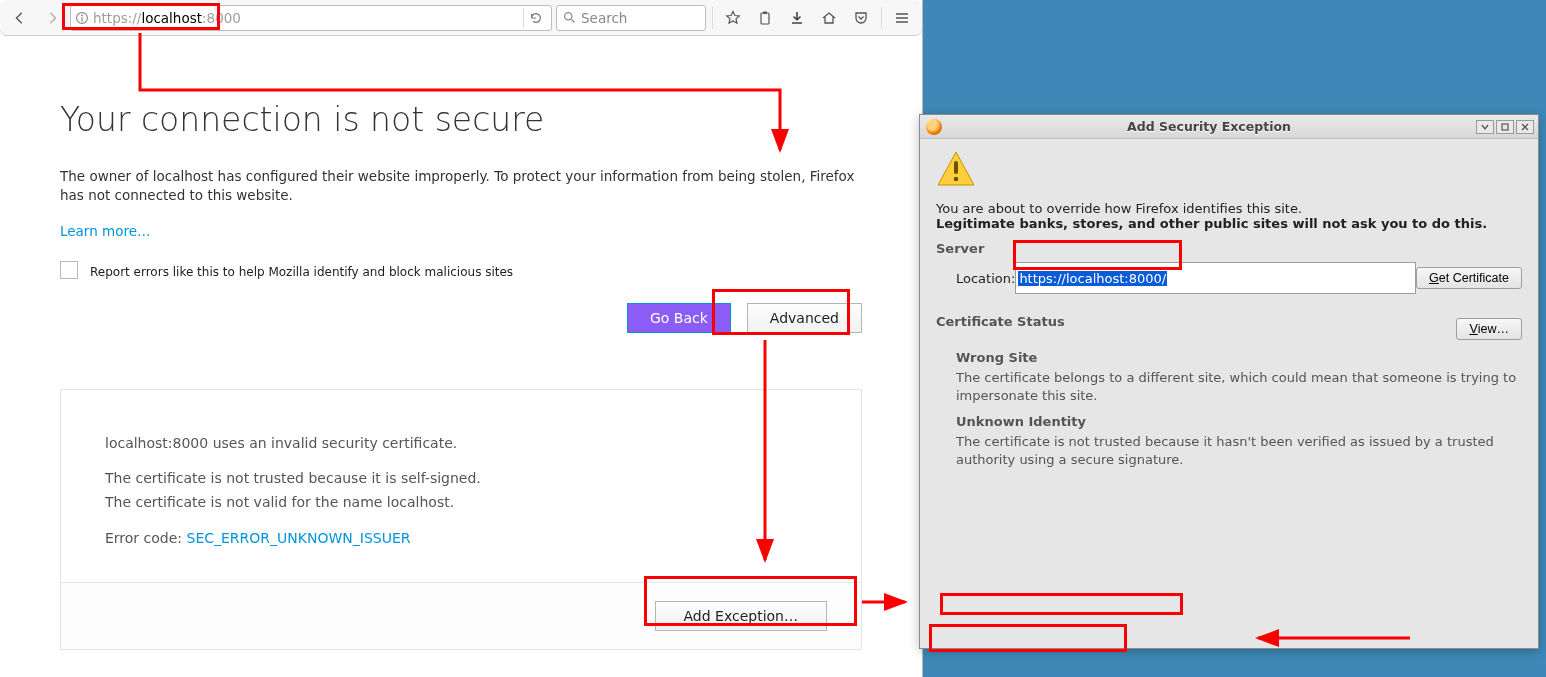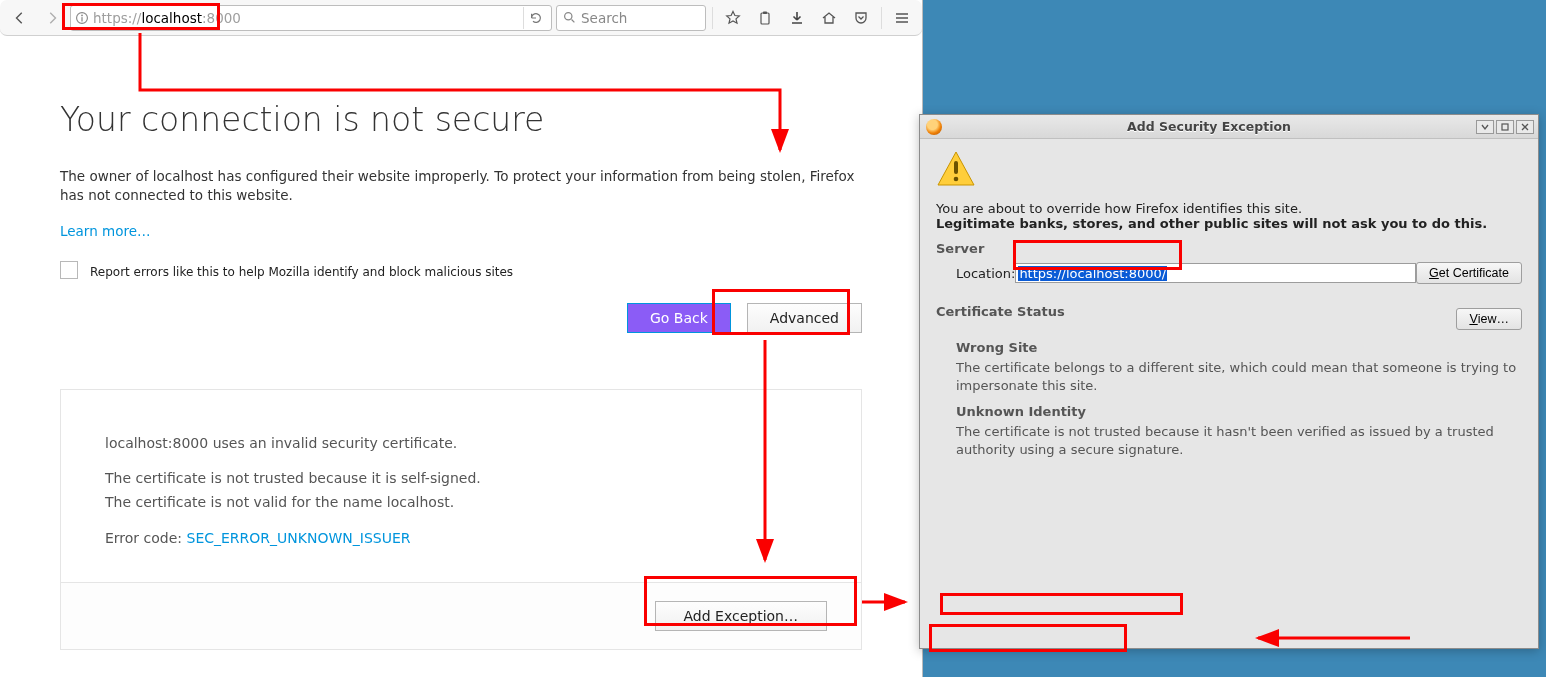--- a/index.html
+++ b/index.html
@@ -200,21 +200,21 @@
   }
   .dlg-section-label {
     font-weight: bold; color: #555; margin-top: 10px; margin-bottom: 2px;
   }
   .dlg .bold { font-weight: bold; }
   .loc-row {
     display: flex; align-items: center; gap: 0;
     margin: 4px 0 10px 20px;
   }
   .loc-input {
-    flex: 1; height: 20px;
+    flex: 1; height: 32px;
     border: 1px solid #9c9c9c;
     background: #fff;
     padding: 0 2px;
     display: flex; align-items: center;
     font-size: 13px;
   }
   .loc-input .sel { background: #0a5bd6; color: #fff; padding: 0 1px; }
   .dlg-btn {
     height: 22px;
     padding: 0 12px;

